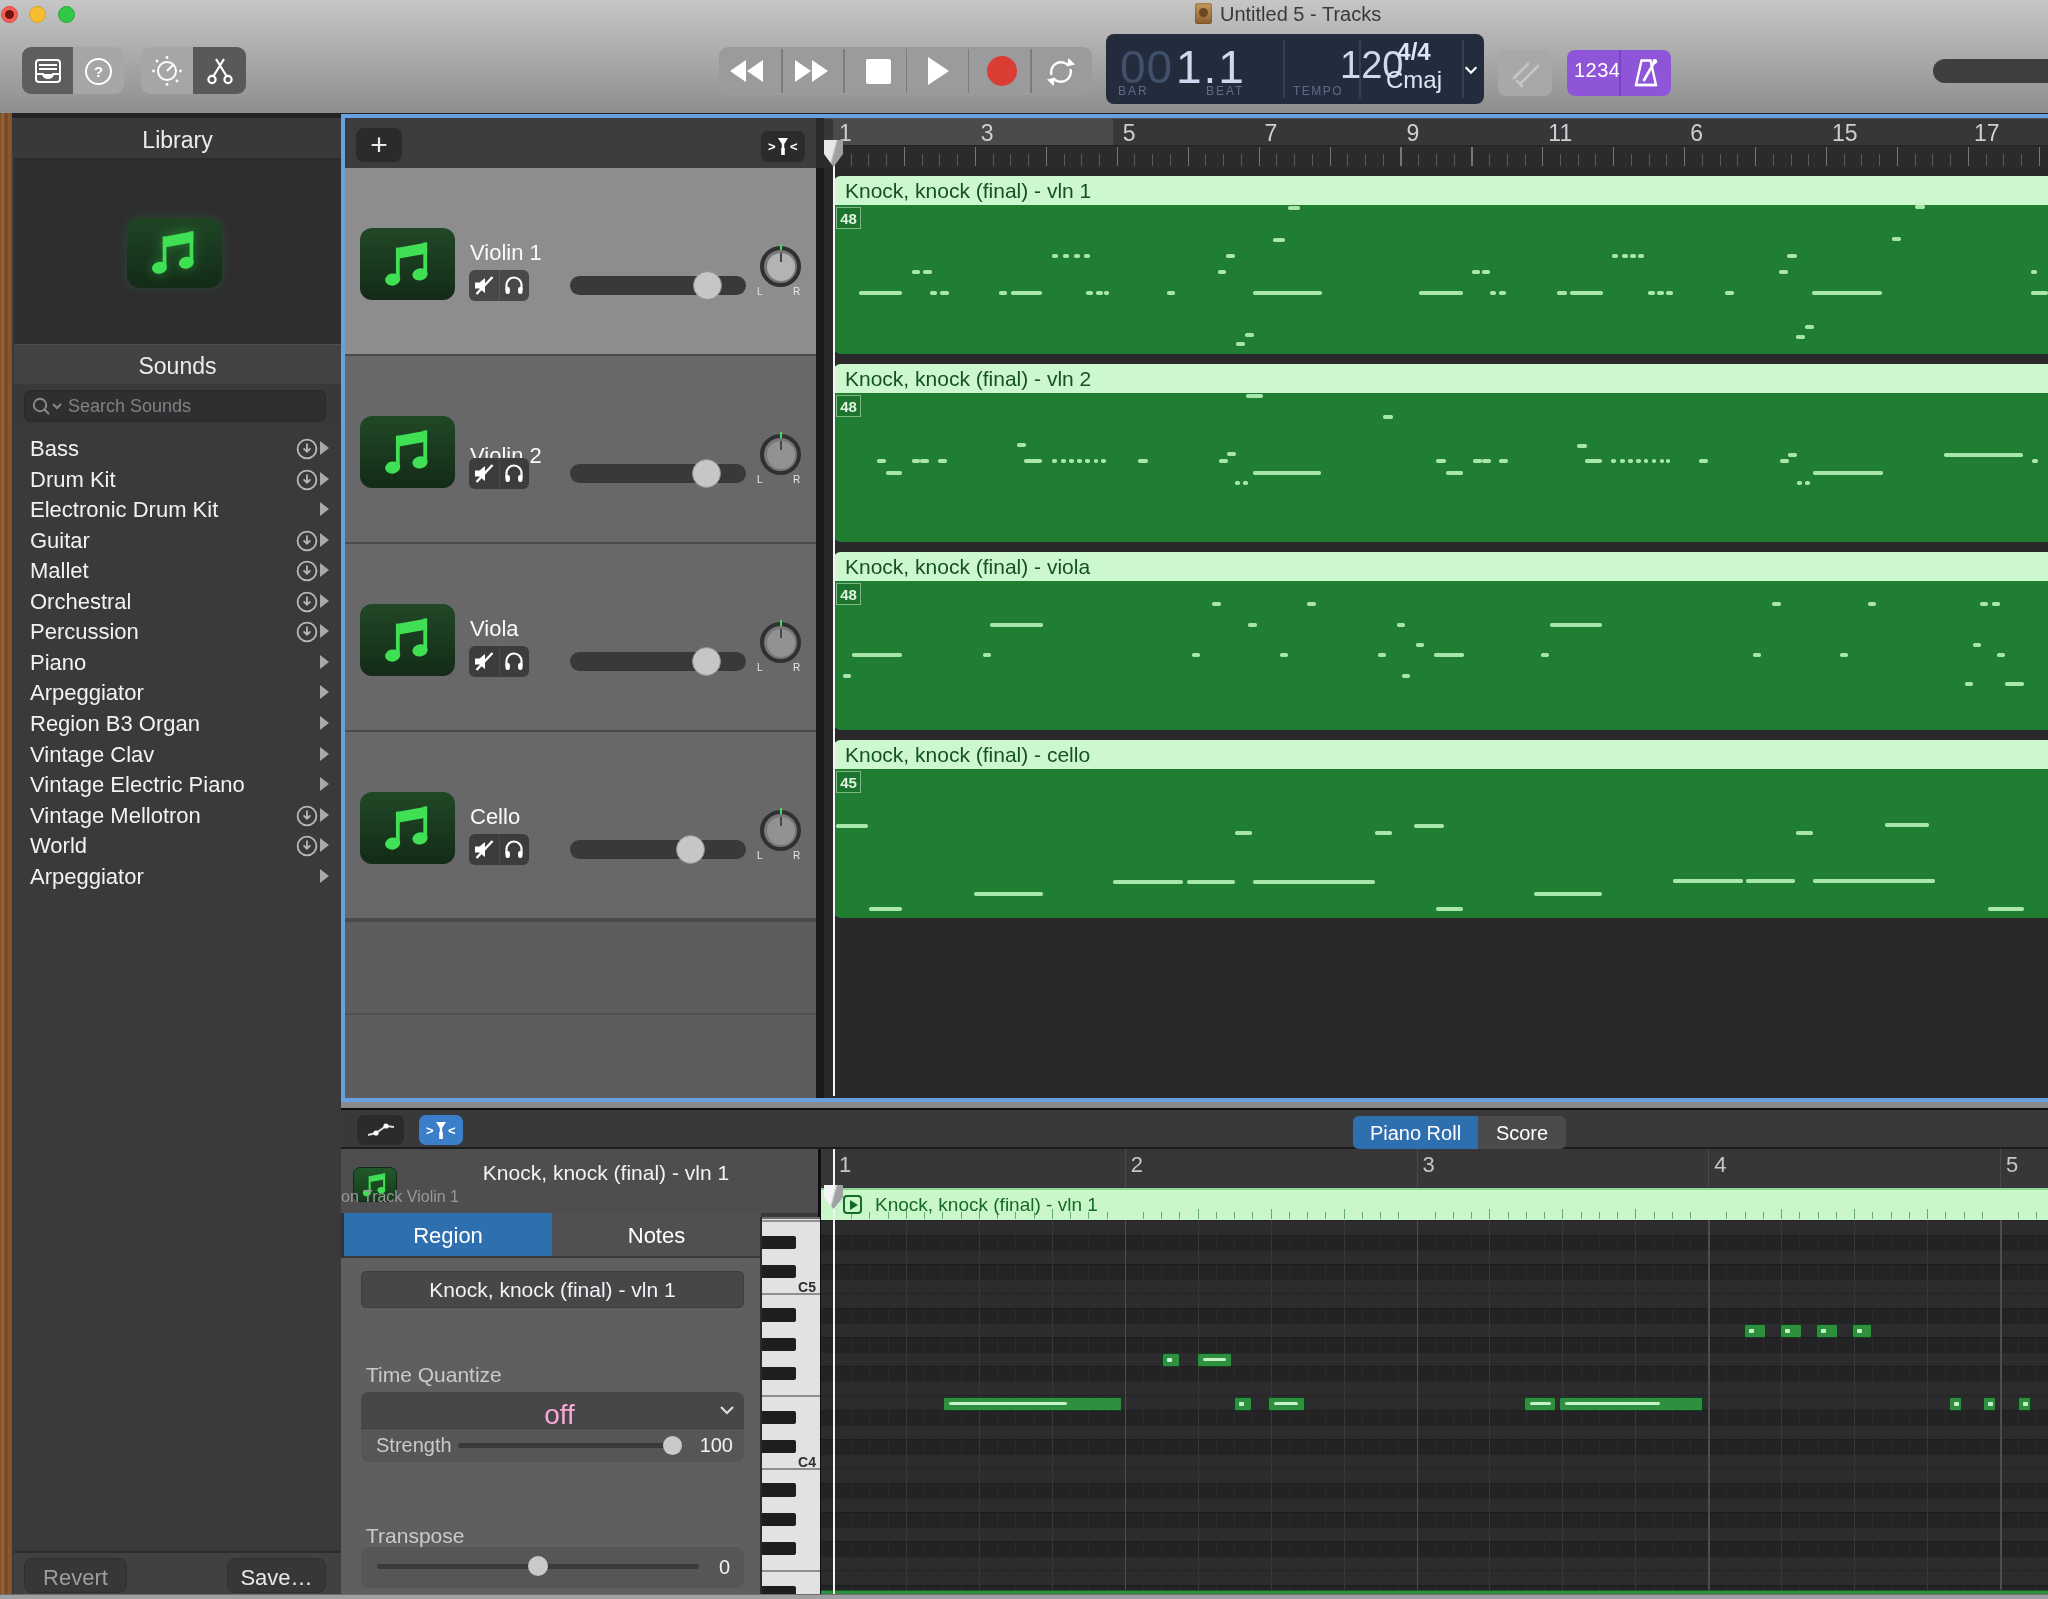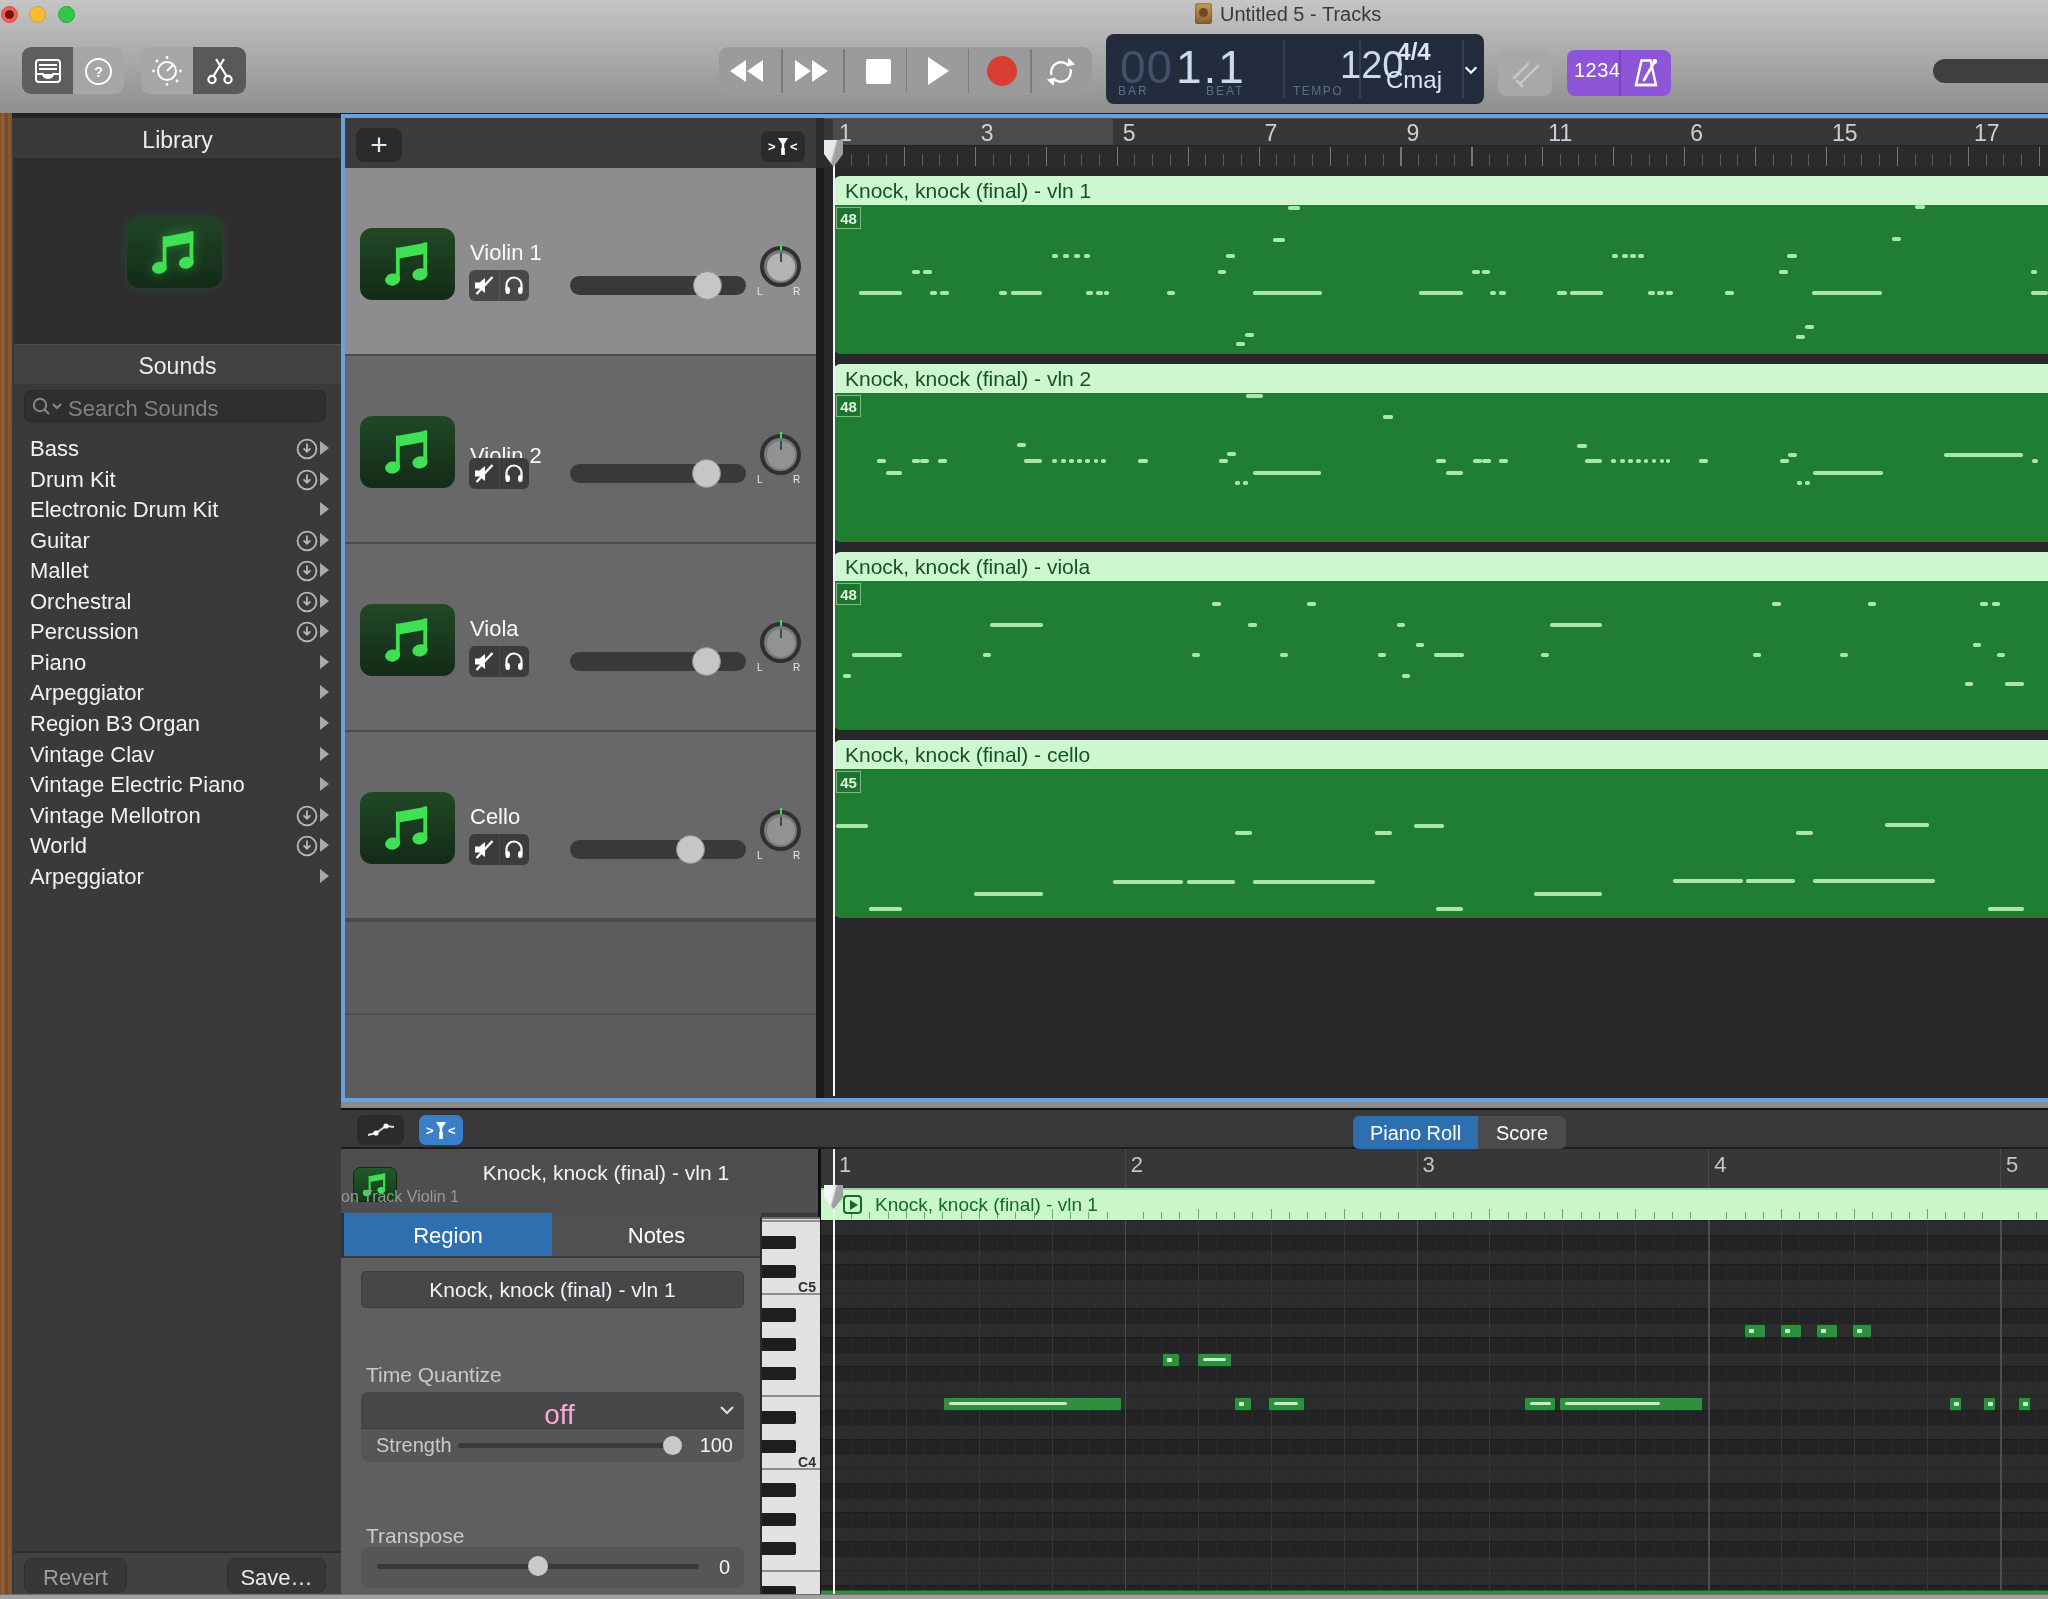--- a/index.html
+++ b/index.html
@@ -125,21 +125,21 @@
     <div style="position:absolute;left:14px;top:353px;width:327px;height:26px;font-size:23px;color:#ececee;text-align:center;">Sounds</div>
     <div style="position:absolute;left:14px;top:384px;width:327px;height:44px;background:#39393b;"></div>
     <div style="position:absolute;left:24px;top:390px;width:302px;height:32px;background:#2f2f31;border-radius:7px;border:1px solid #29292b;"></div>
     <svg style="position:absolute;left:31px;top:396px" width="34" height="22" viewBox="0 0 34 22">
       <g stroke="#87878a" fill="none" stroke-width="2">
         <circle cx="9" cy="9" r="6.2"></circle>
         <path d="M13.5 13.5L18 18"></path>
         <path d="M22 8l4 4 4-4"></path>
       </g>
     </svg>
-    <div style="position:absolute;left:68px;top:396px;width:220px;height:24px;font-size:22px;color:#828285;">Search Sounds</div>
+    <div style="position:absolute;left:68px;top:396px;width:220px;height:24px;font-size:18px;color:#828285;">Search Sounds</div>
     <div style="position:absolute;left:30px;top:436.0px;width:260px;height:26px;font-size:22px;color:#f2f2f4;font-weight:430;">Bass</div>
     <div style="position:absolute;left:295px;top:437.0px;"><svg width="24" height="24" viewBox="0 0 24 24">
         <g stroke="#b9b9bb" fill="none" stroke-width="1.8">
           <circle cx="12" cy="12" r="9.4"></circle>
           <path d="M12 6.5v8M8.6 11.4l3.4 3.4 3.4-3.4"></path>
         </g>
       </svg></div>
     <div style="position:absolute;left:320px;top:441.0px;width:0;height:0;border-top:7px solid transparent;border-bottom:7px solid transparent;border-left:9px solid #a9a9ab;"></div>
     <div style="position:absolute;left:30px;top:466.55px;width:260px;height:26px;font-size:22px;color:#f2f2f4;font-weight:430;">Drum Kit</div>
     <div style="position:absolute;left:295px;top:467.55px;"><svg width="24" height="24" viewBox="0 0 24 24">

